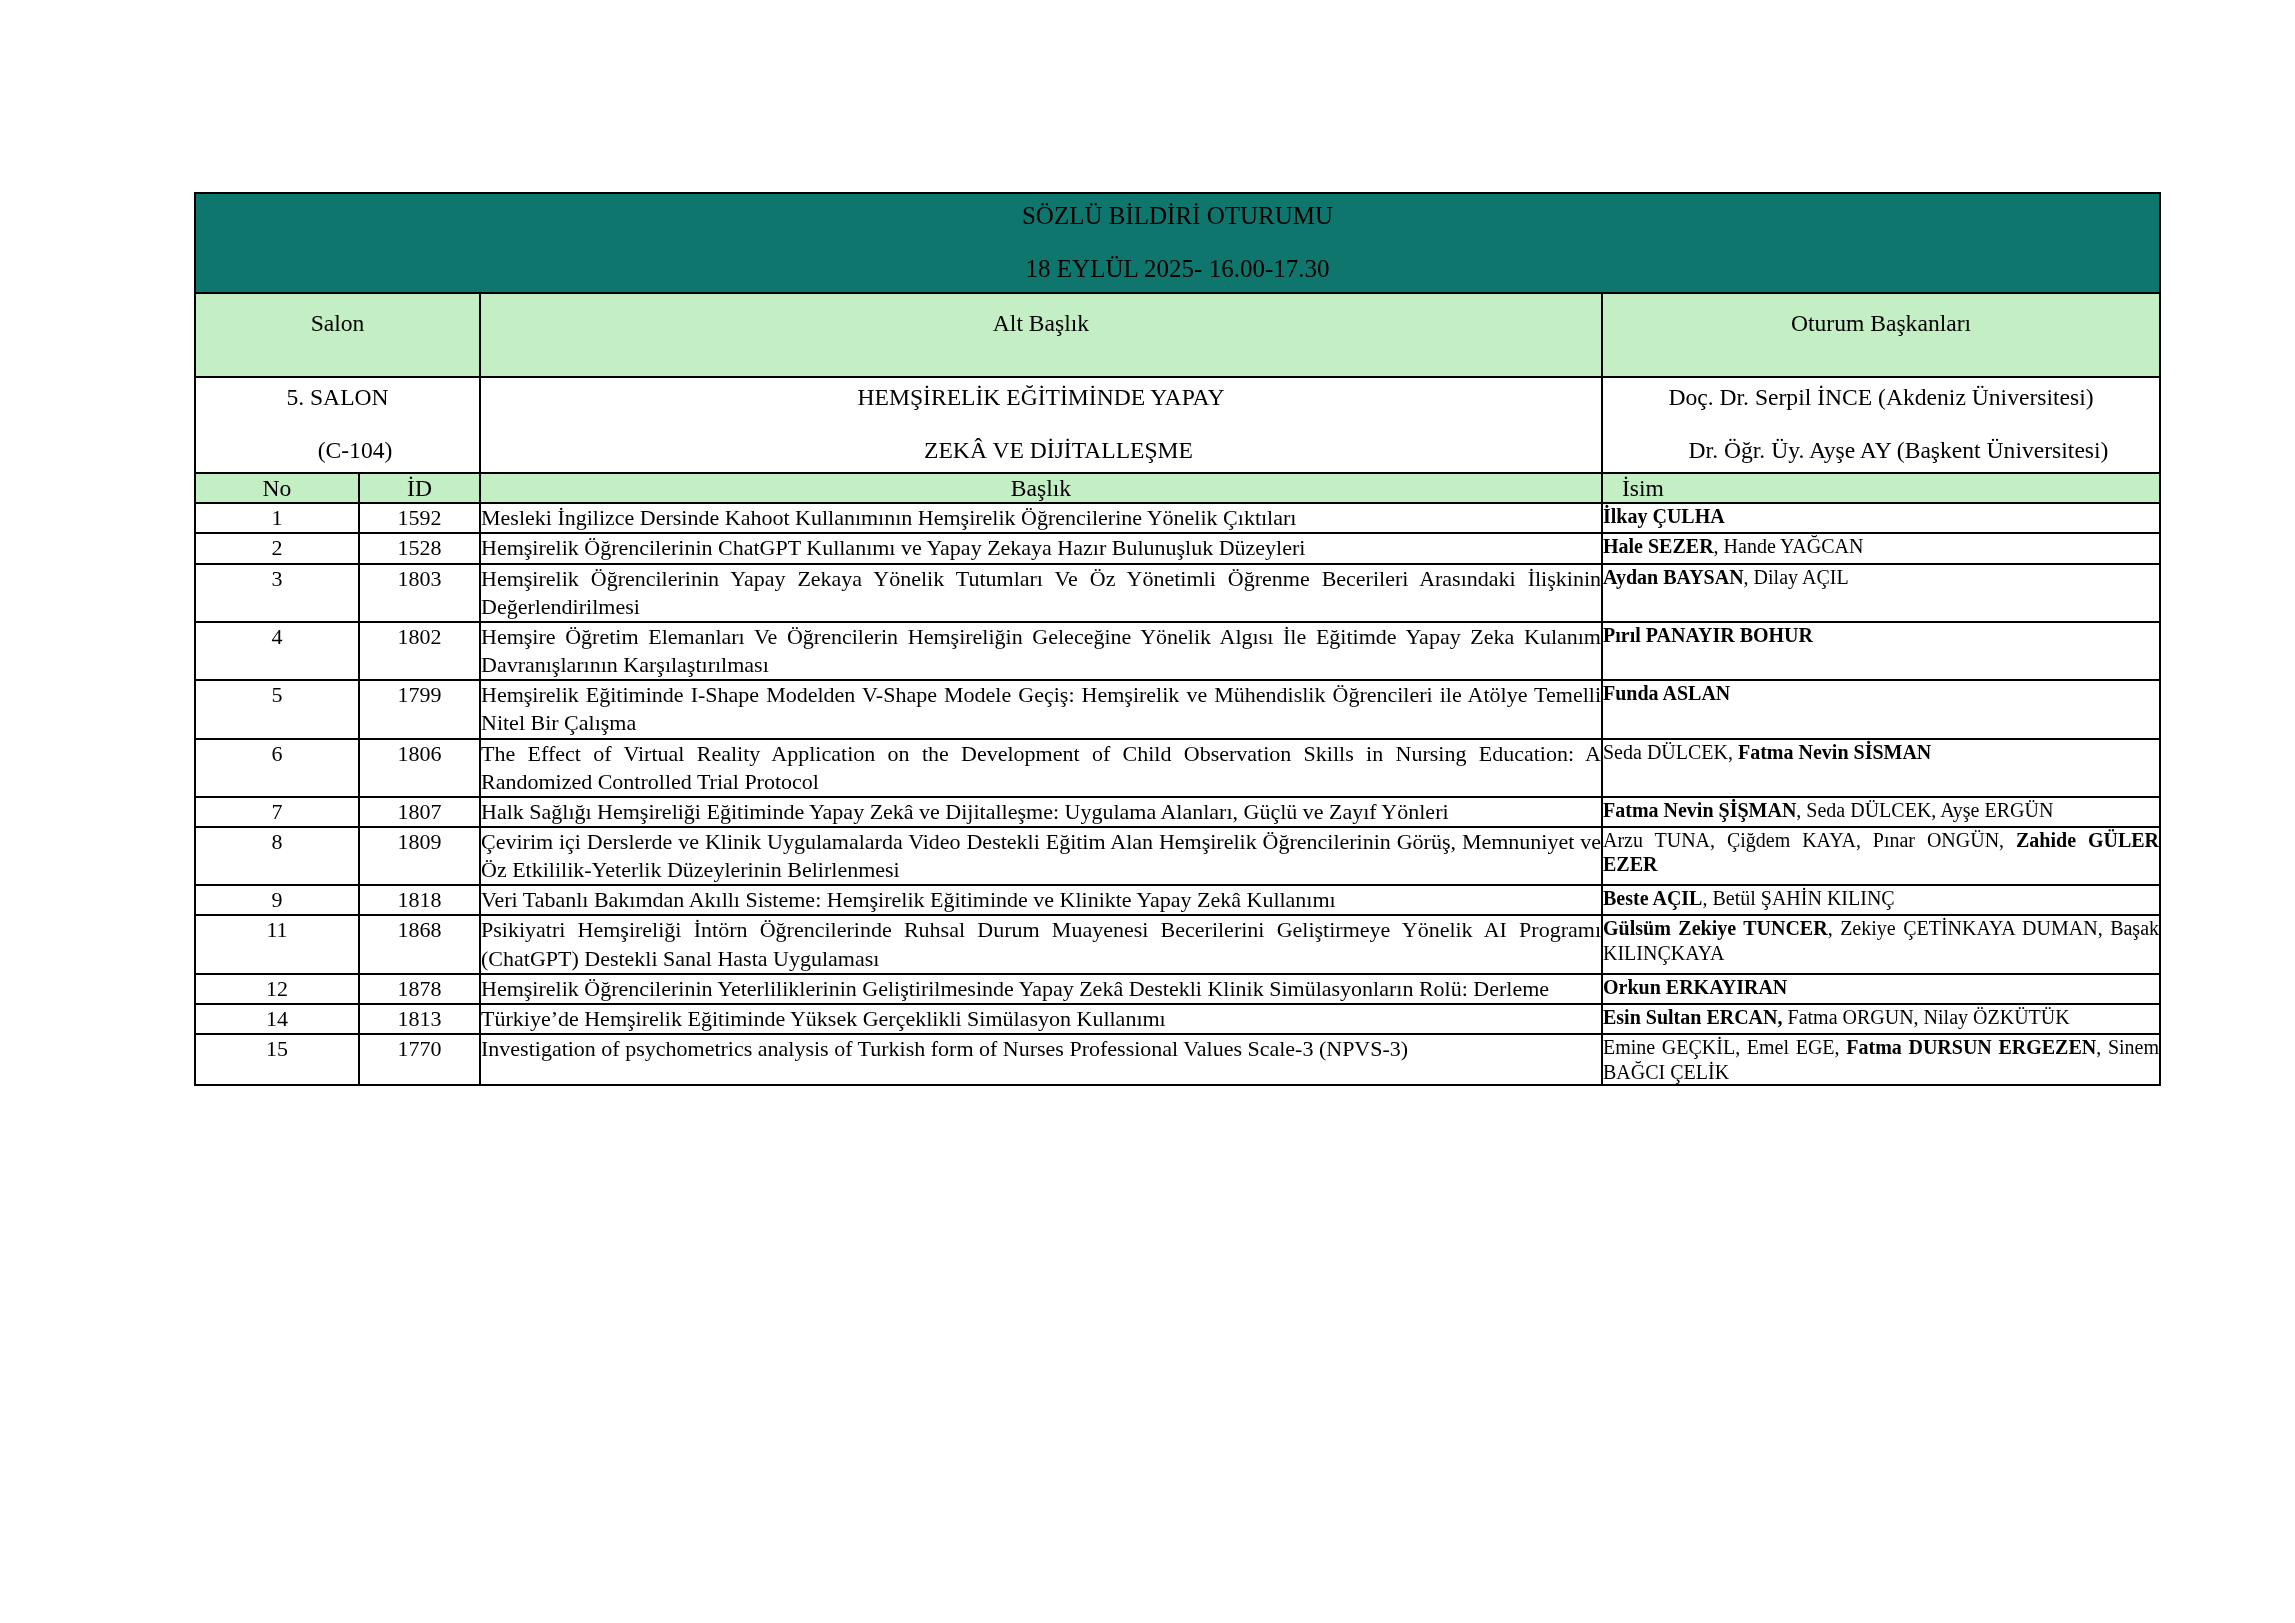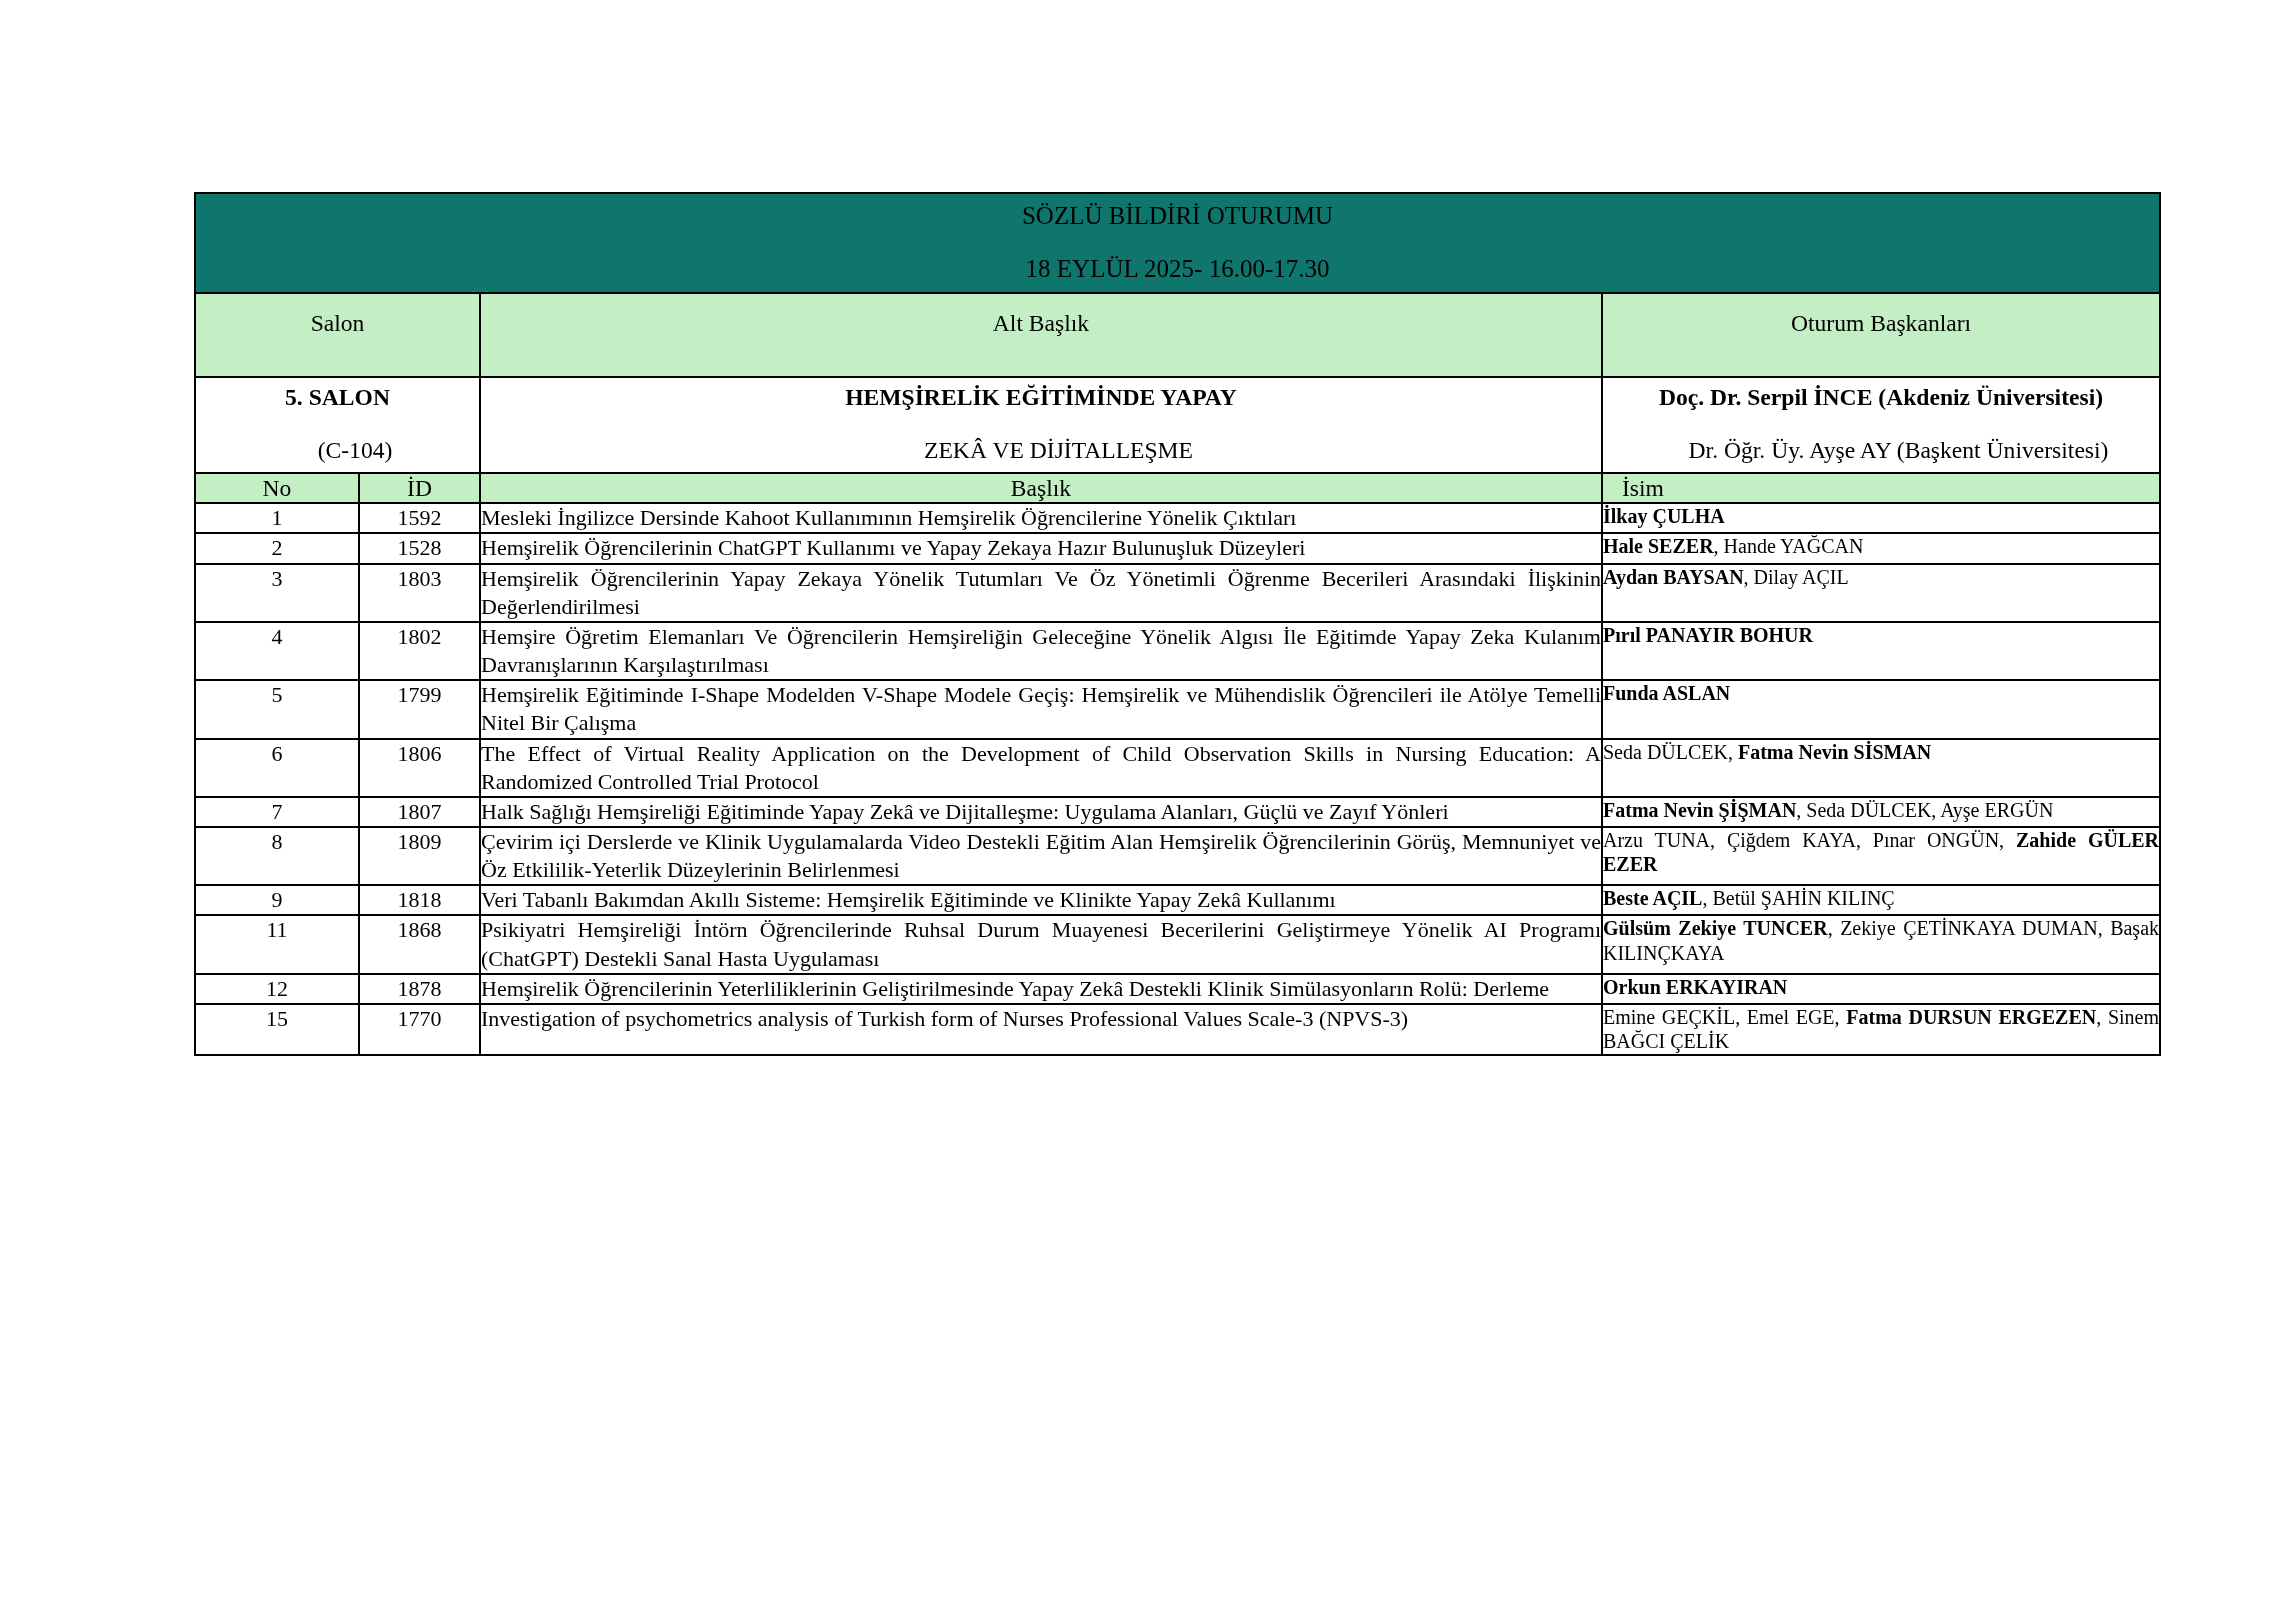--- a/index.html
+++ b/index.html
@@ -56,21 +56,21 @@
   .greenhdr.tall { padding: 14.4px 3.9px 39px 3.9px; }
 
   
   .infocell {
     text-align: center;
     font-weight: bold;
     font-size: 23.6px;
     padding: 10.5px 5.2px 10.5px 5.2px;
     line-height: 1.1;
   }
-  .infocell .l1 { display: block; padding: 6.5px 0 0 0; font-weight: bold; }
+  .infocell .l1 { display: block; padding: 6.5px 0 0 0; }
   .infocell .l2 { display: block; padding: 27.5px 0 7.9px 0; margin-left: 35px; }
 
   
   td.no, td.id {
     text-align: center;
     font-weight: bold;
     font-size: 22px;
     padding: 5.2px 2.6px 5.2px 2.6px;
     line-height: 1.25;
   }
@@ -210,20 +210,26 @@
           <td class="title">Psikiyatri Hemşireliği İntörn Öğrencilerinde Ruhsal Durum Muayenesi Becerilerini Geliştirmeye Yönelik AI Programı (ChatGPT) Destekli Sanal Hasta Uygulaması</td>
           <td class="names just"><b>Gülsüm Zekiye TUNCER</b><span>, Zekiye ÇETİNKAYA DUMAN, Başak KILINÇKAYA</span></td>
         </tr>
         <tr>
           <td class="no">12</td>
           <td class="id">1878</td>
           <td class="title">Hemşirelik Öğrencilerinin Yeterliliklerinin Geliştirilmesinde Yapay Zekâ Destekli Klinik Simülasyonların Rolü: Derleme</td>
           <td class="names"><b>Orkun ERKAYIRAN</b></td>
         </tr>
         <tr>
+          <td class="no">14</td>
+          <td class="id">1813</td>
+          <td class="title">Türkiye’de Hemşirelik Eğitiminde Yüksek Gerçeklikli Simülasyon Kullanımı</td>
+          <td class="names"><b>Esin Sultan ERCAN,</b><span> Fatma ORGUN, Nilay ÖZKÜTÜK</span></td>
+        </tr>
+        <tr>
           <td class="no">15</td>
           <td class="id">1770</td>
           <td class="title">Investigation of psychometrics analysis of Turkish form of Nurses Professional Values Scale-3 (NPVS-3)</td>
           <td class="names just"><span>Emine GEÇKİL, Emel EGE, </span><b>Fatma DURSUN ERGEZEN</b><span>, Sinem BAĞCI ÇELİK</span></td>
         </tr>
       </tbody>
   </table>
 </div>
 
 

